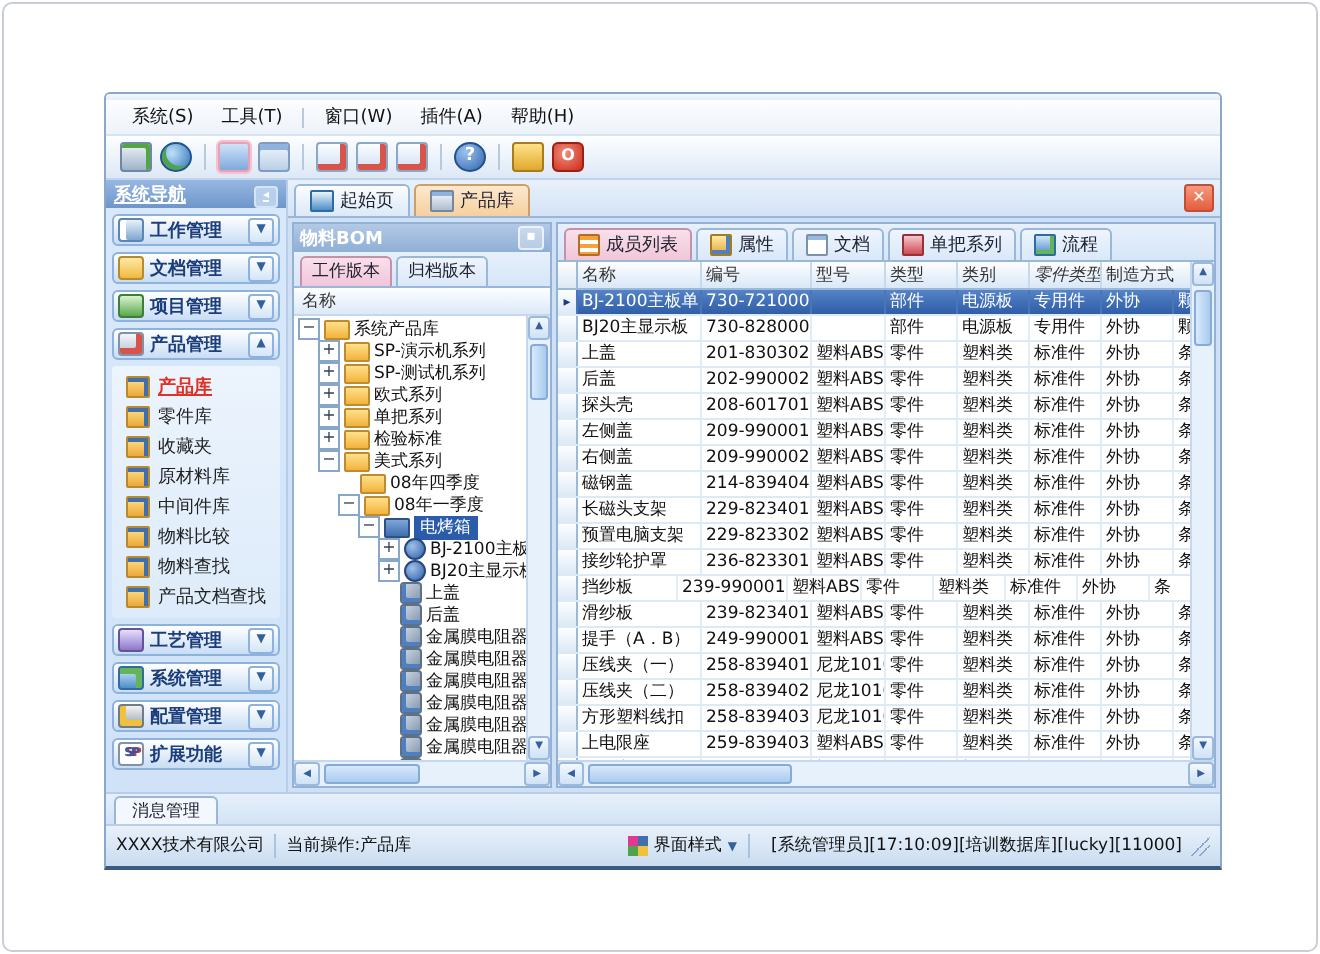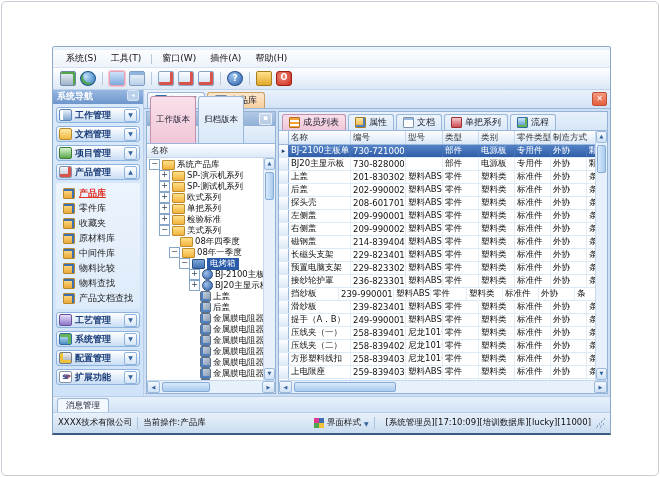--- a/index.html
+++ b/index.html
@@ -29,21 +29,21 @@
   .ti-help-icon::before{content:"?";}
   .ti-lock-icon{background:linear-gradient(#ffe28a,#e0a92c);border-color:#a87c1d;}
   .ti-power-icon{background:radial-gradient(circle at 40% 35%,#f08d7c,#cc2a1a);border-radius:3px;border-color:#9c1f12;color:#fff;font-size:8px;line-height:12px;text-align:center;}
   .ti-power-icon::before{content:"O";font-weight:bold;}
   
   .main{flex:1;display:flex;min-height:0;}
   
   .sidebar{width:90px;flex:none;display:flex;flex-direction:column;border-right:1px solid #b7cde8;
     background:linear-gradient(#d9e9fb,#cfe2f7);}
   .sb-title{height:14px;flex:none;background:linear-gradient(#97b7e2,#6e96cb);color:#fff;font-size:9px;
-    font-weight:bold;display:flex;align-items:flex-start;padding:0 4px;}
+    font-weight:bold;display:flex;align-items:flex-end;padding:0 4px;text-decoration:underline;}
   .sb-title-btn{margin-left:auto;width:10px;height:9px;border:1px solid #d7e4f5;border-radius:2px;
     background:#b9d0ec;font-size:6px;color:#fff;text-align:center;line-height:8px;}
   .sb-groups{flex:1;padding:3px 3px 0 3px;overflow:hidden;}
   .sb-group-header{height:14px;border:1px solid #8db2dd;border-radius:3px;
     background:linear-gradient(#ffffff,#c8ddf4);display:flex;align-items:center;
     font-size:9px;font-weight:bold;color:#1c3e7a;padding:0 2px;margin-bottom:3px;cursor:default;}
   .sb-gicon{width:11px;height:10px;border-radius:2px;margin-right:3px;flex:none;}
   .gi-0{background:linear-gradient(#eaf2fa,#7fa6cf);border:1px solid #5c85b5;box-shadow:inset 3px 0 0 #fff;}
   .gi-1{background:linear-gradient(#ffe9a8,#f0b93e);border:1px solid #b98a2c;}
   .gi-2{background:linear-gradient(#d9f3d0,#5aa84e);border:1px solid #3f7d38;}
@@ -77,21 +77,21 @@
     color:#fff;font-size:8px;line-height:11px;text-align:center;font-weight:bold;cursor:default;}
   .contentrow{flex:1;display:flex;padding:2px;gap:2px;background:#cfe0f4;min-height:0;}
   
   .treepanel{width:128px;flex:none;background:#fff;border:1px solid #93b2d5;display:flex;flex-direction:column;min-height:0;}
   .tp-header{height:14px;flex:none;background:linear-gradient(#b3c9e6,#8fafd6);color:#fff;font-size:9px;
     font-weight:bold;display:flex;align-items:center;padding:0 3px;}
   .pin-btn{margin-left:auto;width:11px;height:10px;border:1px solid #ffffffaa;border-radius:2px;
     background:#ffffff55;font-size:7px;color:#fff;text-align:center;line-height:9px;}
   .tp-tabs{height:16px;flex:none;display:flex;align-items:flex-end;background:linear-gradient(#e7f0fb,#d6e6f7);
     padding:1px 3px 0;border-bottom:1px solid #9ab6d9;}
-  .tp-tab{height:14px;font-size:8.5px;padding:16px 5px;display:flex;align-items:center;color:#223;
+  .tp-tab{height:14px;font-size:8.5px;padding:0 5px;display:flex;align-items:center;color:#223;
     border:1px solid #9ab6d9;border-bottom:none;border-radius:3px 3px 0 0;
     background:linear-gradient(#eef5fd,#d9e8f8);margin-right:2px;cursor:default;font-family:Liberation Mono, monospace;}
   .tp-tab.active{background:linear-gradient(#f9e0ea,#f0c6d8);border-color:#c491ad;}
   .tp-colheader{height:13px;flex:none;display:flex;align-items:center;font-size:8.5px;color:#333;
     background:linear-gradient(#fdfeff,#dce9f8);border-bottom:1px solid #c5d8ee;padding:0 4px;}
   .tp-body{flex:1;display:flex;min-height:0;}
   .tree{flex:1;overflow:hidden;padding-top:1px;}
   .tree-row{height:11px;display:flex;align-items:center;font-size:8.5px;white-space:nowrap;color:#111;cursor:default;}
   .toggle{width:9px;height:9px;flex:none;border:1px solid #86a7c8;background:#fff;font-size:8px;
     line-height:7px;text-align:center;color:#345;margin-right:2px;}
@@ -464,21 +464,21 @@
               </div>
             <div class="tbl-body">
               <div class="tbl-main">
                 <div class="tbl-headrow" id="tblhead">
                     <span class="hcell ind" style="width: 10px;"></span>
                     <span class="hcell" style="width: 62px;">名称</span>
                     <span class="hcell" style="width: 55px;">编号</span>
                     <span class="hcell" style="width: 37px;">型号</span>
                     <span class="hcell" style="width: 36px;">类型</span>
                     <span class="hcell" style="width: 36px;">类别</span>
-                    <span class="hcell" style="width: 36px;">零件类型</span>
+                    <span class="hcell" style="width: 36px; font-style: italic;">零件类型</span>
                     <span class="hcell" style="width: 48px;">制造方式</span>
                     <span class="hcell" style="width: 24px;">单位</span>
                   </div>
                 <div class="tbl-rows" id="tblrows">
                     <div class="tbl-row selected">
                       <span class="cell ind" style="width: 10px;">▸</span>
                       <span class="cell" style="width: 62px;">BJ-2100主板单点</span>
                       <span class="cell" style="width: 55px;">730-721000-12X</span>
                       <span class="cell" style="width: 37px;"></span>
                       <span class="cell" style="width: 36px;">部件</span>

